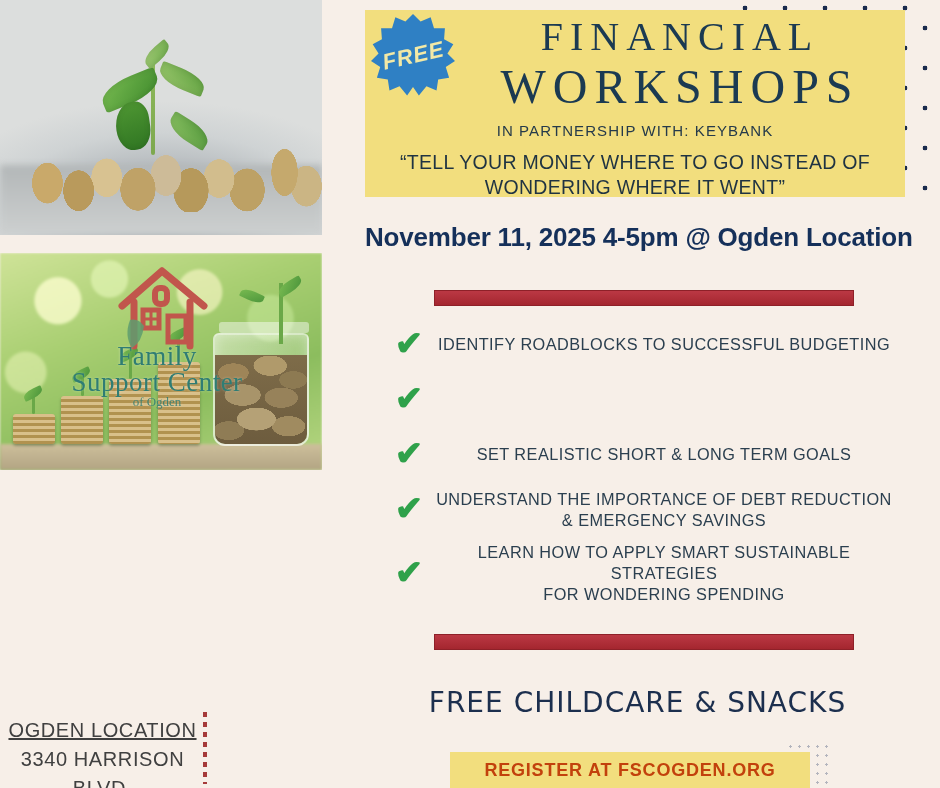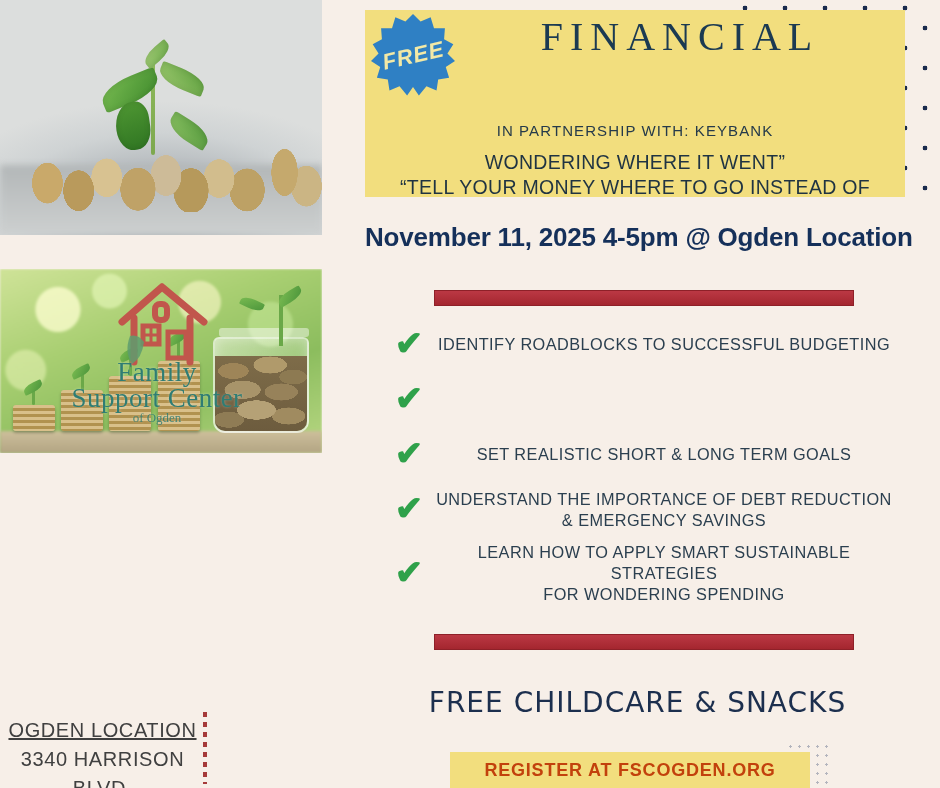--- a/index.html
+++ b/index.html
@@ -10,21 +10,21 @@
     overflow: hidden;
     position: relative;
   }
   #poster { position:relative; width:940px; height:788px; background:#f7efe8; overflow:hidden; }
 
   
   .left-col { position:absolute; left:0; top:0; width:322px; height:710px; }
 
   .photo { position:absolute; left:0; width:322px; overflow:hidden; }
   .photo-1 { top:0; height:235px; }
-  .photo-2 { top:269px; height:184px; }
+  .photo-2 { top:253px; height:217px; }
   .photo-3 { top:472px; height:238px; }
 
   
   .p1-bg {
     position:absolute; inset:0;
     background:
       radial-gradient(ellipse 70% 45% at 50% 88%, #9aa0a4 0%, #b9bec1 42%, #cfd3d4 70%, #dcdedd 100%),
       linear-gradient(#d9dbda 0%, #c9cccd 55%, #b4b8b9 100%);
   }
   .p1-table {
@@ -348,25 +348,26 @@
     <div>OGDEN, UT</div>
   </div>
   <div class="dotted-rule"></div>
 
   <div class="banner">
     <div class="badge">
       <span>FREE</span>
     </div>
     <div class="title">
       <div class="t1">FINANCIAL</div>
+      <div class="t2">WORKSHOPS</div>
     </div>
     <div class="partner">IN PARTNERSHIP WITH: KEYBANK</div>
     <div class="quote">
+      <div>“TELL YOUR MONEY WHERE TO GO INSTEAD OF</div>
       <div>WONDERING WHERE IT WENT”</div>
-      <div>“TELL YOUR MONEY WHERE TO GO INSTEAD OF</div>
     </div>
   </div>
 
   <div class="date-line">November 11, 2025 4-5pm @ Ogden Location</div>
 
   <div class="bar bar-top"></div>
 
   <div class="bullets">
     <div class="bullet">
       <div class="check">✔</div>

